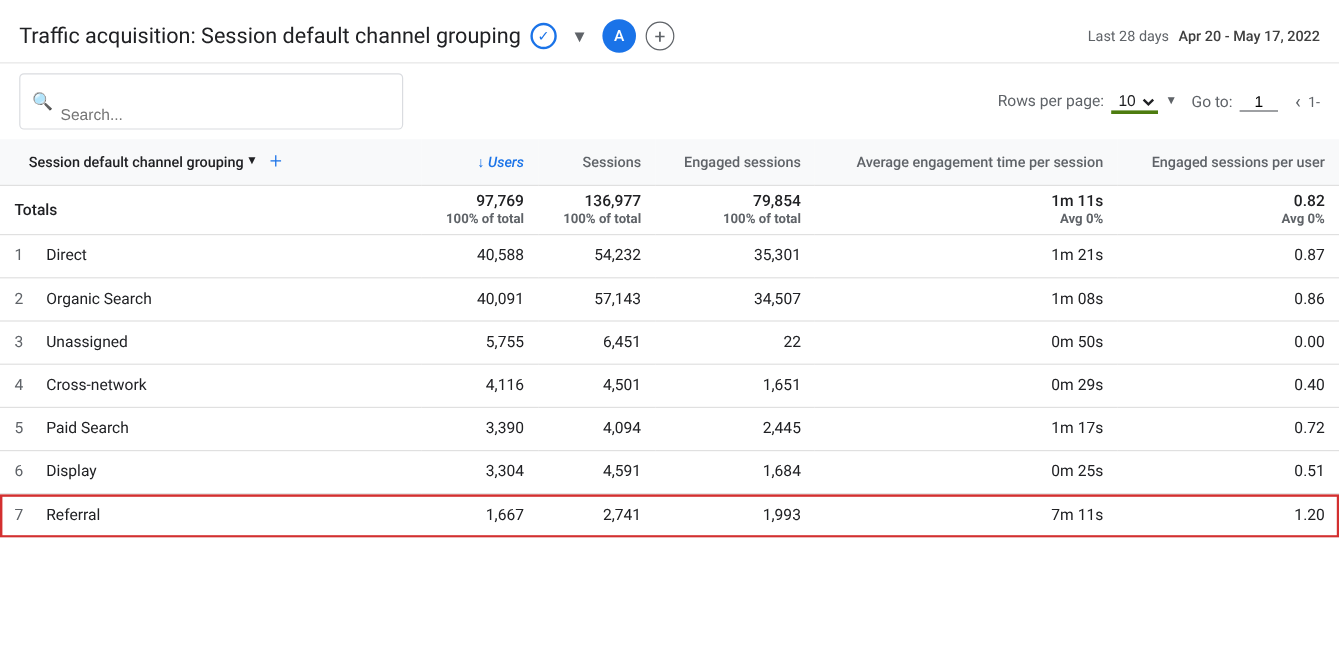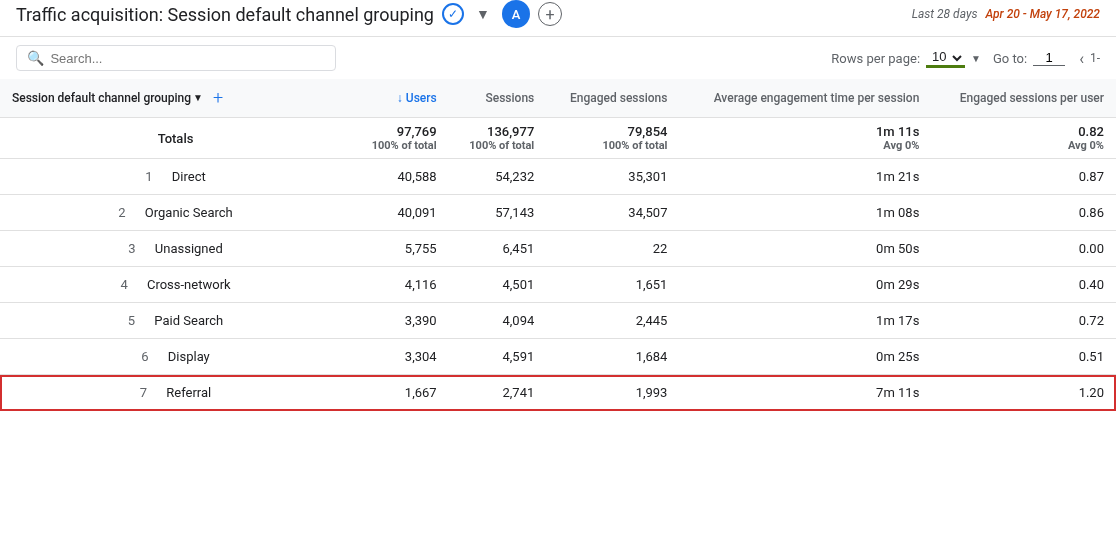--- a/index.html
+++ b/index.html
@@ -6,21 +6,21 @@
     body {
       font-family: 'Google Sans', Roboto, Arial, sans-serif;
       font-size: 13px;
       background: #fff;
       color: #202124;
     }
     .header {
       display: flex;
       align-items: center;
       justify-content: space-between;
-      padding: 0 16px 8px 16px;
+      padding: 16px 16px 8px 16px;
       border-bottom: 1px solid #e0e0e0;
     }
     .header-left {
       display: flex;
       align-items: center;
       gap: 8px;
     }
     .header-title {
       font-size: 18px;
       font-weight: 400;
@@ -71,25 +71,24 @@
       color: #5f6368;
       font-size: 16px;
       cursor: pointer;
     }
     .header-right {
       display: flex;
       align-items: center;
       gap: 8px;
       font-size: 12px;
       color: #5f6368;
-      font-style: italic;
     }
     .date-range {
       font-size: 12px;
-      color: #c2410c;
+      color: #404040;
       font-weight: 500;
     }
     .toolbar {
       display: flex;
       align-items: center;
       justify-content: space-between;
       padding: 8px 16px;
       background: #fff;
     }
     .search-box {
@@ -106,20 +105,21 @@
       color: #5f6368;
       font-size: 14px;
     }
     .search-input {
       border: none;
       outline: none;
       font-size: 13px;
       color: #5f6368;
       background: transparent;
       width: 100%;
+      margin-top: 22px;
     }
     .toolbar-right {
       display: flex;
       align-items: center;
       gap: 12px;
       font-size: 13px;
       color: #5f6368;
     }
     .rows-per-page {
       display: flex;
@@ -179,36 +179,37 @@
       border-bottom: 1px solid #e0e0e0;
       font-size: 12px;
       line-height: 1.4;
     }
     thead th.col-channel {
       text-align: left;
       min-width: 320px;
     }
     thead th.col-users {
       color: #1a73e8;
+      font-style: italic;
     }
     tbody tr {
       border-bottom: 1px solid #e0e0e0;
     }
     tbody tr.highlighted {
       outline: 2px solid #d32f2f;
       outline-offset: -2px;
     }
     td {
       padding: 10px 12px;
       text-align: right;
       color: #202124;
       vertical-align: middle;
     }
     td.col-channel {
-      text-align: center;
+      text-align: left;
       color: #202124;
     }
     .totals-row td {
       font-weight: 500;
       color: #202124;
       padding-top: 6px;
       padding-bottom: 6px;
     }
     .totals-row td .sub {
       font-size: 11px;
@@ -232,20 +233,21 @@
       cursor: pointer;
       font-weight: 300;
     }
     .channel-dropdown {
       display: inline-flex;
       align-items: center;
       gap: 2px;
       cursor: pointer;
       color: #202124;
       font-size: 12px;
+      margin-left: 12px;
     }
   </style>
 </head>
 <body>
 
 <div class="header">
   <div class="header-left">
     <span class="header-title">Traffic acquisition: Session default channel grouping</span>
     <span class="check-icon">✓</span>
     <span class="dropdown-btn">▼</span>

